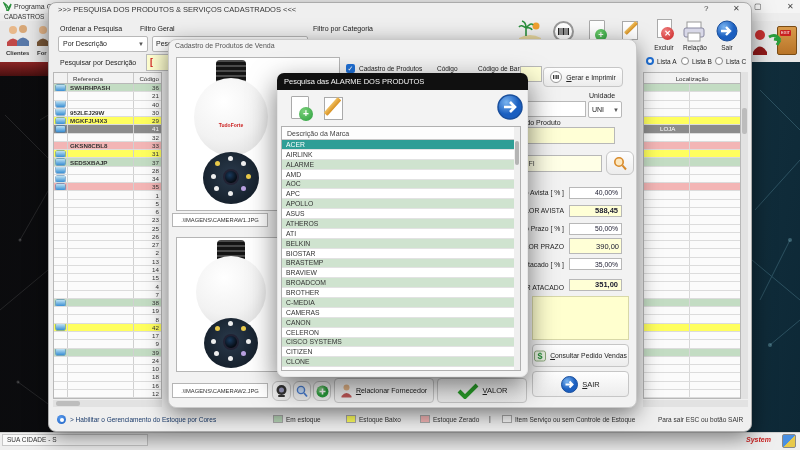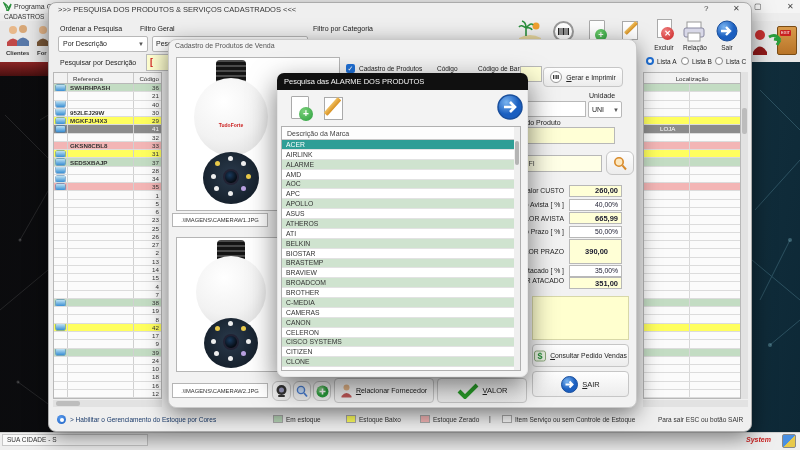--- a/index.html
+++ b/index.html
@@ -648,44 +648,40 @@
     </div>
     <div class="abs btn" style="left:606px;top:151px;width:28px;height:24px;z-index:21;border-radius:6px;">
       <svg width="14" height="15">
           <circle cx="6" cy="6" r="4.2" fill="#fde8c0" stroke="#d88a2a" stroke-width="1.6"></circle>
           <line x1="9.4" y1="9.4" x2="13" y2="13.5" stroke="#d88a2a" stroke-width="2"></line>
         </svg>
     </div>
 
     <div class="abs" id="price-rows" style="left:440px;top:184px;width:182px;height:107px;display:flex;flex-direction:column;z-index:21;">
         <div style="flex: 1 1 0%; display: flex; align-items: center; justify-content: flex-end; gap: 5px;">
-          <div style="font-size: 6.8px; color: rgb(34, 34, 34); white-space: nowrap;">Valor CUSTO</div>
-          <div style="width: 53px; height: 12px; border: 1px solid rgb(184, 184, 184); font-size: 7.5px; display: flex; align-items: center; justify-content: flex-end; padding-right: 3px; box-sizing: border-box; background: rgb(255, 255, 214); font-weight: bold; color: rgb(26, 26, 46);">260,00</div>
-        </div>
-        <div style="flex: 1 1 0%; display: flex; align-items: center; justify-content: flex-end; gap: 5px;">
           <div style="font-size: 6.8px; color: rgb(34, 34, 34); white-space: nowrap;">Lucro Avista [ % ]</div>
           <div style="width: 53px; height: 12px; border: 1px solid rgb(184, 184, 184); font-size: 6.8px; display: flex; align-items: center; justify-content: flex-end; padding-right: 3px; box-sizing: border-box; background: rgb(255, 255, 255); font-weight: normal; color: rgb(26, 26, 46);">40,00%</div>
         </div>
         <div style="flex: 1 1 0%; display: flex; align-items: center; justify-content: flex-end; gap: 5px;">
           <div style="font-size: 6.8px; color: rgb(34, 34, 34); white-space: nowrap;">VALOR AVISTA</div>
-          <div style="width: 53px; height: 12px; border: 1px solid rgb(184, 184, 184); font-size: 7.5px; display: flex; align-items: center; justify-content: flex-end; padding-right: 3px; box-sizing: border-box; background: rgb(255, 255, 214); font-weight: bold; color: rgb(26, 26, 46);">665,99</div>
+          <div style="width: 53px; height: 12px; border: 1px solid rgb(184, 184, 184); font-size: 7.5px; display: flex; align-items: center; justify-content: flex-end; padding-right: 3px; box-sizing: border-box; background: rgb(255, 255, 214); font-weight: bold; color: rgb(26, 26, 46);">588,45</div>
         </div>
         <div style="flex: 1 1 0%; display: flex; align-items: center; justify-content: flex-end; gap: 5px;">
           <div style="font-size: 6.8px; color: rgb(34, 34, 34); white-space: nowrap;">Lucro Prazo [ % ]</div>
           <div style="width: 53px; height: 12px; border: 1px solid rgb(184, 184, 184); font-size: 6.8px; display: flex; align-items: center; justify-content: flex-end; padding-right: 3px; box-sizing: border-box; background: rgb(255, 255, 255); font-weight: normal; color: rgb(26, 26, 46);">50,00%</div>
         </div>
         <div style="flex: 1 1 0%; display: flex; align-items: center; justify-content: flex-end; gap: 5px;">
           <div style="font-size: 6.8px; color: rgb(34, 34, 34); white-space: nowrap;">VALOR PRAZO</div>
-          <div style="width: 53px; height: 25px; border: 1px solid rgb(184, 184, 184); font-size: 7.5px; display: flex; align-items: center; justify-content: flex-end; padding-right: 13px; box-sizing: border-box; background: rgb(255, 255, 214); font-weight: bold; color: rgb(26, 26, 46);">390,00</div>
+          <div style="width: 53px; height: 16px; border: 1px solid rgb(184, 184, 184); font-size: 7.5px; display: flex; align-items: center; justify-content: flex-end; padding-right: 2px; box-sizing: border-box; background: rgb(255, 255, 214); font-weight: normal; color: rgb(26, 26, 46);">390,00</div>
         </div>
         <div style="flex: 1 1 0%; display: flex; align-items: center; justify-content: flex-end; gap: 5px;">
           <div style="font-size: 6.8px; color: rgb(34, 34, 34); white-space: nowrap;">Lucro Atacado [ % ]</div>
           <div style="width: 53px; height: 12px; border: 1px solid rgb(184, 184, 184); font-size: 6.8px; display: flex; align-items: center; justify-content: flex-end; padding-right: 3px; box-sizing: border-box; background: rgb(255, 255, 255); font-weight: normal; color: rgb(26, 26, 46);">35,00%</div>
         </div>
-        <div style="flex: 1 1 0%; display: flex; align-items: flex-start; justify-content: flex-end; gap: 5px;">
+        <div style="flex: 1 1 0%; display: flex; align-items: flex-end; justify-content: flex-end; gap: 5px;">
           <div style="font-size: 6.8px; color: rgb(34, 34, 34); white-space: nowrap;">VALOR ATACADO</div>
           <div style="width: 53px; height: 12px; border: 1px solid rgb(184, 184, 184); font-size: 7.5px; display: flex; align-items: center; justify-content: flex-end; padding-right: 3px; box-sizing: border-box; background: rgb(255, 255, 214); font-weight: bold; color: rgb(26, 26, 46);">351,00</div>
         </div>
       </div>
 
     <div class="abs" style="left:532px;top:296px;width:97px;height:44px;background:#ffffcf;border:1px solid #d8d8a8;z-index:21;box-sizing:border-box;"></div>
 
     <div class="abs btn" style="left:532px;top:344px;width:97px;height:23px;z-index:21;">
       <svg width="12" height="12">
           <rect x="0.5" y="1" width="11" height="10" rx="2" fill="#e8f0e0" stroke="#8aa87a"></rect>

